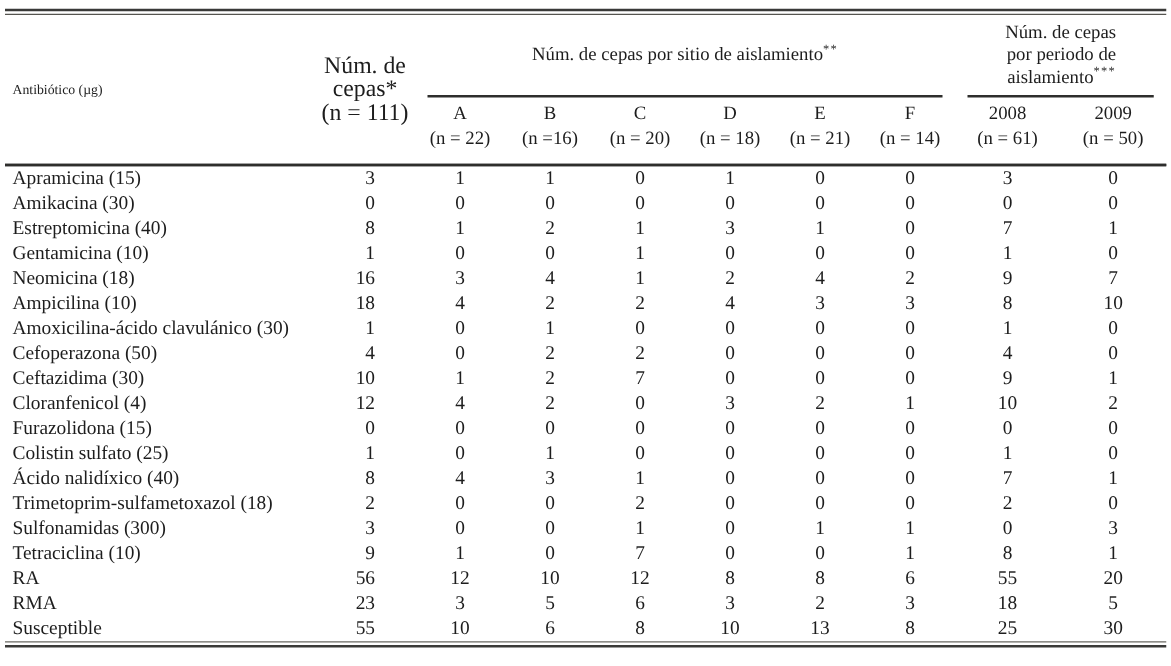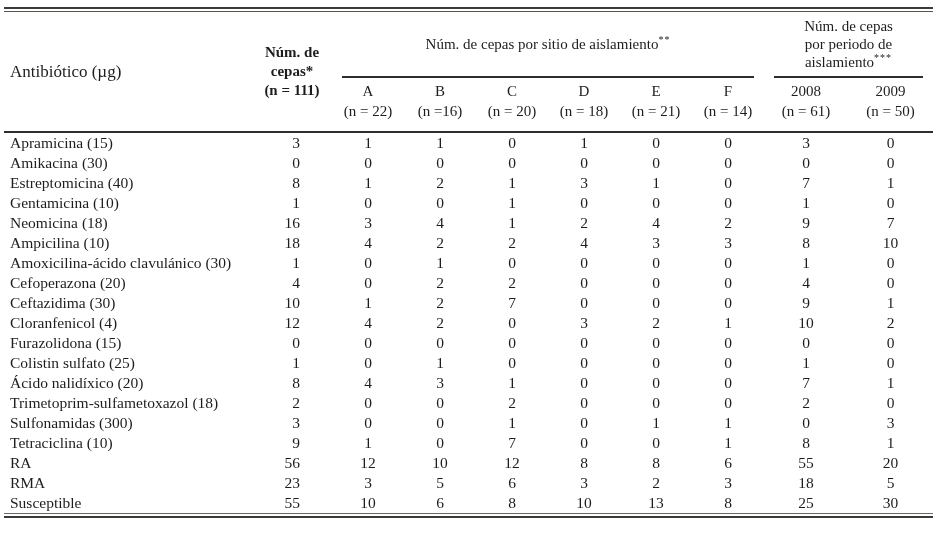--- a/index.html
+++ b/index.html
@@ -18,27 +18,27 @@
 
   table{
     border-collapse:collapse;table-layout:fixed;
     width:929px;margin:0;
     font-size:15px;
   }
   thead{border-bottom:2px solid #2e2e2c;}
   th,td{padding:0;font-weight:normal;vertical-align:middle;}
 
   
-  th.h-ab{text-align:left;padding-left:6px;font-size:17px;}
-  th.h-cepas{text-align:center;line-height:19px;white-space:pre-line;font-size:15px;font-weight:bold;}
+  th.h-ab{text-align:left;padding-left:6px;font-size:11px;}
+  th.h-cepas{text-align:center;line-height:19px;white-space:pre-line;font-size:19px;}
   th.group{height:66px;padding:0;vertical-align:bottom;}
   .group-inner{
     height:64px;margin:0 10px;border-bottom:2px solid #2e2e2c;
     display:flex;flex-direction:column;align-items:center;justify-content:center;
-    text-align:center;line-height:18px;font-size:15px;
+    text-align:right;line-height:18px;font-size:15px;
   }
   .group-inner .wrap3{max-width:120px;white-space:pre-line;}
   sup.stars{font-size:10px;line-height:0;vertical-align:super;letter-spacing:1px;}
   tr.subhead th{height:50px;text-align:center;vertical-align:top;padding-top:3px;line-height:20px;font-size:15px;}
   tr.subhead th div{white-space:nowrap;}
 
   
   tbody td{height:20px;line-height:20px;font-size:15.5px;}
   td.c-name{text-align:left;padding-left:6px;white-space:nowrap;}
   td.c-cepas{text-align:right;padding-right:32px;}
@@ -200,21 +200,21 @@
           <td class="c-num">0</td>
           <td class="c-num">1</td>
           <td class="c-num">0</td>
           <td class="c-num">0</td>
           <td class="c-num">0</td>
           <td class="c-num">0</td>
           <td class="c-num">1</td>
           <td class="c-num">0</td>
         </tr>
         <tr>
-          <td class="c-name">Cefoperazona (20)</td>
+          <td class="c-name">Cefoperazona (50)</td>
           <td class="c-cepas">4</td>
           <td class="c-num">0</td>
           <td class="c-num">2</td>
           <td class="c-num">2</td>
           <td class="c-num">0</td>
           <td class="c-num">0</td>
           <td class="c-num">0</td>
           <td class="c-num">4</td>
           <td class="c-num">0</td>
         </tr>
@@ -260,21 +260,21 @@
           <td class="c-num">0</td>
           <td class="c-num">1</td>
           <td class="c-num">0</td>
           <td class="c-num">0</td>
           <td class="c-num">0</td>
           <td class="c-num">0</td>
           <td class="c-num">1</td>
           <td class="c-num">0</td>
         </tr>
         <tr>
-          <td class="c-name">Ácido nalidíxico (20)</td>
+          <td class="c-name">Ácido nalidíxico (40)</td>
           <td class="c-cepas">8</td>
           <td class="c-num">4</td>
           <td class="c-num">3</td>
           <td class="c-num">1</td>
           <td class="c-num">0</td>
           <td class="c-num">0</td>
           <td class="c-num">0</td>
           <td class="c-num">7</td>
           <td class="c-num">1</td>
         </tr>

